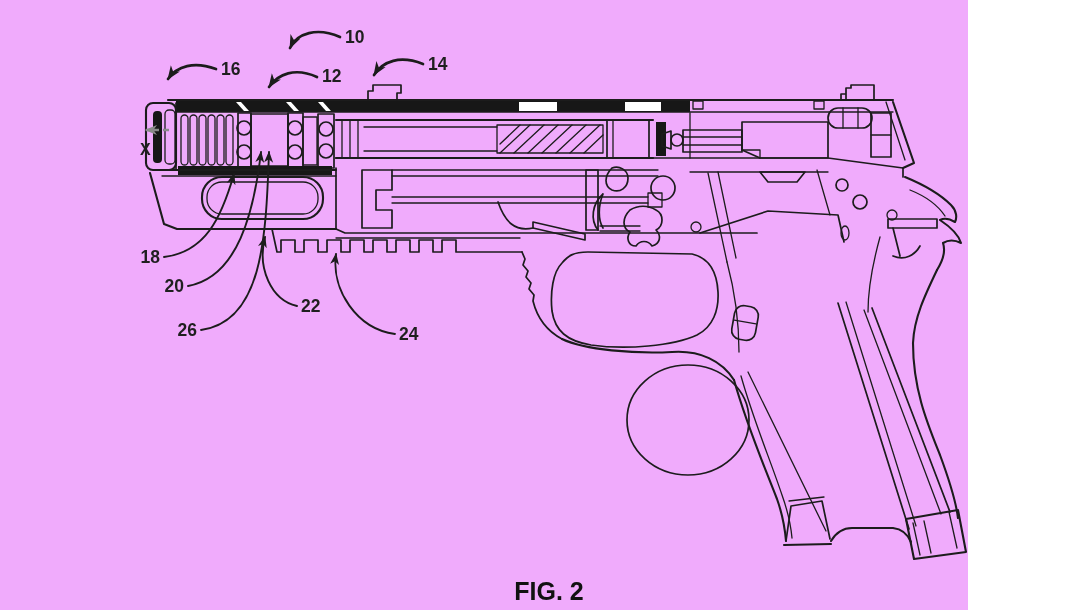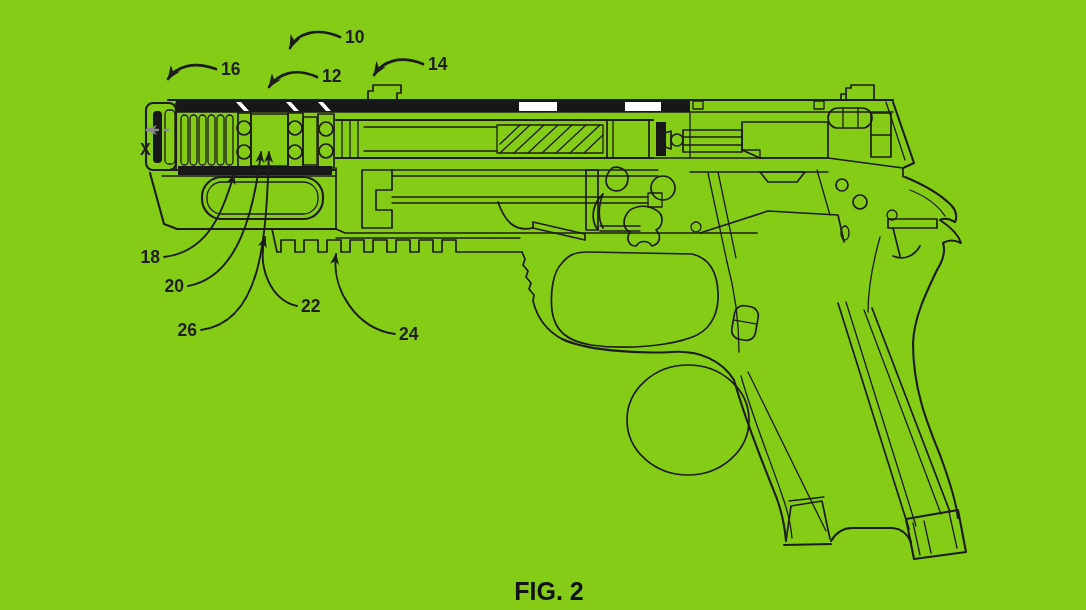--- a/index.html
+++ b/index.html
@@ -1,16 +1,16 @@
 <!DOCTYPE html>
 <html><head>
 <meta charset="utf-8">
 <style>
   html,body{margin:0;padding:0;background:#ffffff;}
-  .stage{position:relative;width:1086px;height:610px;background:#84cc16;overflow:hidden;
+  .stage{position:relative;width:968px;height:610px;background:#f0abfc;overflow:hidden;
          font-family:"Liberation Sans", sans-serif;}
   svg{position:absolute;left:0;top:0;}
   svg *{vector-effect:non-scaling-stroke;}
   .ln{fill:none;stroke:#1c1c1c;stroke-width:2.1;stroke-linecap:round;stroke-linejoin:round;}
   .ln-thin{fill:none;stroke:#1c1c1c;stroke-width:1.3;stroke-linecap:round;stroke-linejoin:round;}
   .ln-med{fill:none;stroke:#1c1c1c;stroke-width:1.7;stroke-linecap:round;stroke-linejoin:round;}
   .dark{fill:#171717;stroke:none;}
   .wht{fill:#ffffff;}
   .leader{fill:none;stroke:#1c1c1c;stroke-width:1.9;stroke-linecap:round;}
   .refarrow{fill:none;stroke:#1c1c1c;stroke-width:2.7;stroke-linecap:round;}

